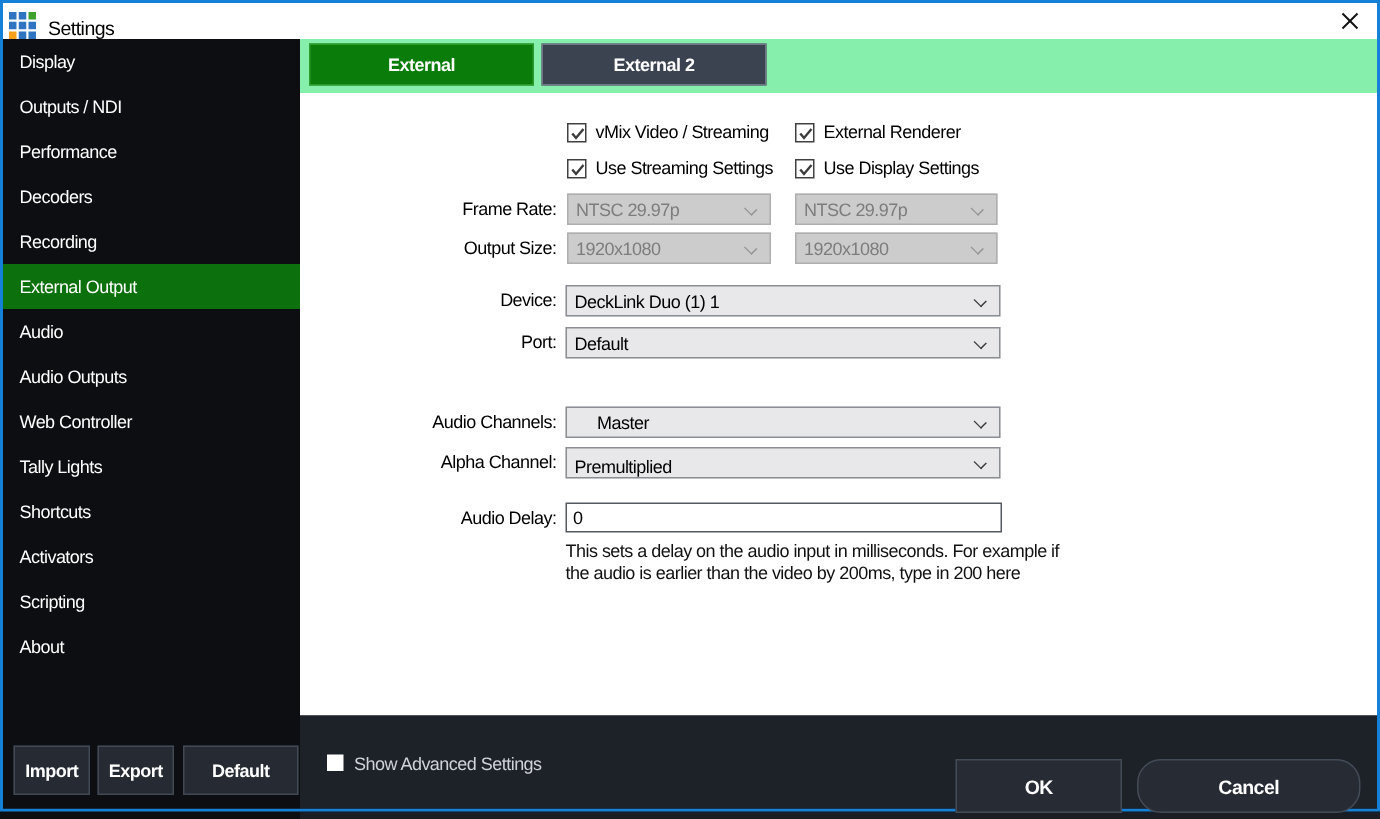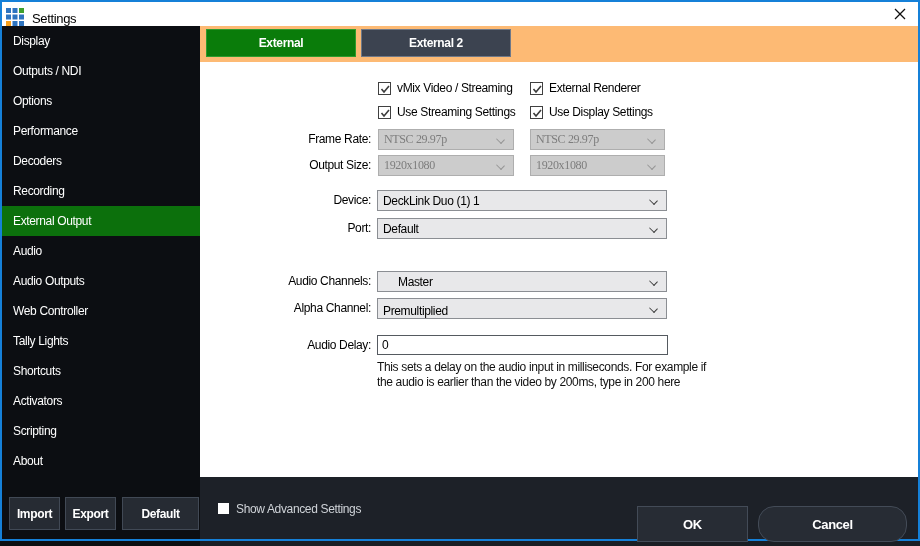--- a/index.html
+++ b/index.html
@@ -53,21 +53,21 @@
     font-family: "Liberation Sans", sans-serif;
     display: flex; align-items: center; justify-content: center;
     cursor: default;
   }
   .btn-import { left: 5px;  width: 51px; }
   .btn-export { left: 61px; width: 51px; }
   .btn-default{ left: 118px; width: 77px; }
   
   .main { flex: 1; display: flex; flex-direction: column; min-width: 0; }
   .tabbar {
-    height: 36px; flex: 0 0 36px; background: #fdba74; position: relative;
+    height: 36px; flex: 0 0 36px; background: #86efac; position: relative;
   }
   .tab {
     position: absolute; top: 3px; width: 150px; height: 28px;
     display: flex; align-items: center; justify-content: center;
     font-size: 12px; font-weight: bold; color: #ffffff; cursor: default;
   }
   .tab.active { background: #0a7c0a; border: 1px solid #2d9b2d; }
   .tab.inactive { background: #3c4350; border: 1px solid #6e7888; }
   .tab-0 { left: 6px; }
   .tab-1 { left: 161px; }
@@ -98,21 +98,21 @@
     padding-left: 5px; font-size: 12px; color: #000000;
     white-space: nowrap; overflow: hidden; cursor: default;
   }
   .combo .chev {
     position: absolute; right: 9px; top: 6px;
     width: 7px; height: 7px;
     border-right: 1.4px solid #3a3a3a; border-bottom: 1.4px solid #3a3a3a;
     transform: rotate(45deg) scale(1, 0.78);
     transform-origin: center;
   }
-  .combo.disabled { background: #cccccc; border: 1px solid #aeaeae; color: #7d7d7d; font-family: Liberation Serif, serif; }
+  .combo.disabled { background: #cccccc; border: 1px solid #aeaeae; color: #7d7d7d; }
   .combo.disabled .chev { border-color: #939393; }
   .col1 { left: 178px; width: 136px; }
   .col2 { left: 330px; width: 135px; }
   .wide { left: 177px; width: 290px; }
   .textbox {
     position: absolute; left: 177px; width: 291px; height: 20px;
     background: #ffffff; border: 1px solid #555a60;
     font-size: 12px; color: #000000;
     line-height: 18px; padding-left: 4px;
     font-family: "Liberation Sans", sans-serif;
@@ -161,21 +161,20 @@
         <line x1="11" y1="1" x2="1" y2="11" stroke="#101010" stroke-width="1.3"></line>
       </svg>
     </div>
   </div>
 
   <div class="win-body">
 
     <div class="sidebar">
     <div class="sidebar-item sidebar-item-0">Display</div>
         <div class="sidebar-item sidebar-item-1">Outputs / NDI</div>
-        <div class="sidebar-item sidebar-item-2">Options</div>
         <div class="sidebar-item sidebar-item-3">Performance</div>
         <div class="sidebar-item sidebar-item-4">Decoders</div>
         <div class="sidebar-item sidebar-item-5">Recording</div>
         <div class="sidebar-item selected sidebar-item-6">External Output</div>
         <div class="sidebar-item sidebar-item-7">Audio</div>
         <div class="sidebar-item sidebar-item-8">Audio Outputs</div>
         <div class="sidebar-item sidebar-item-9">Web Controller</div>
         <div class="sidebar-item sidebar-item-10">Tally Lights</div>
         <div class="sidebar-item sidebar-item-11">Shortcuts</div>
         <div class="sidebar-item sidebar-item-12">Activators</div>

